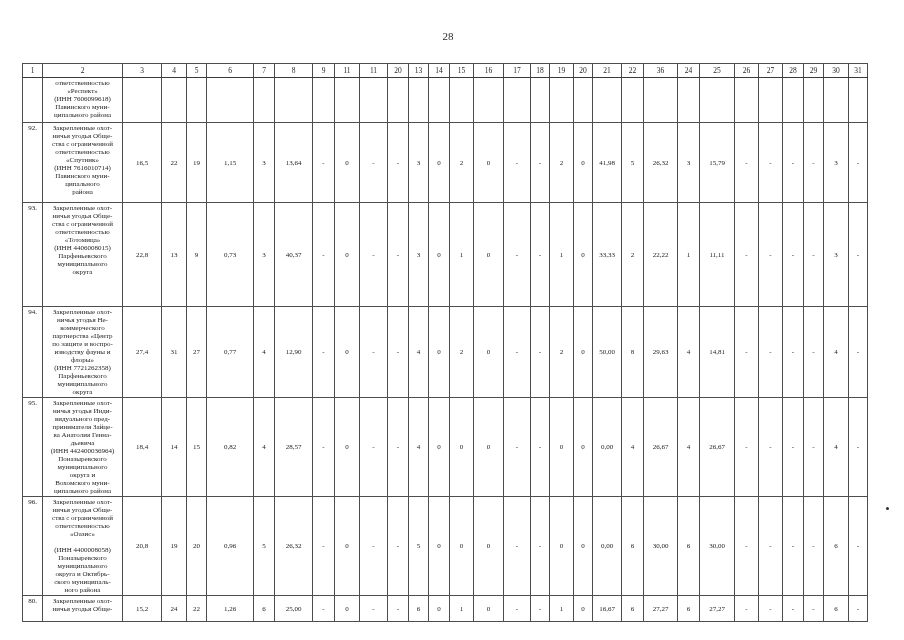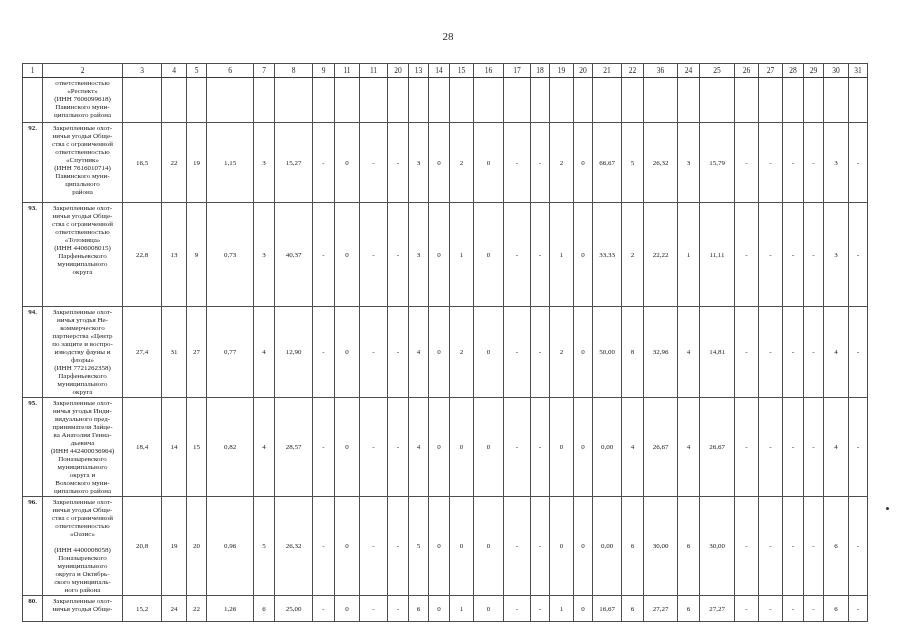--- a/index.html
+++ b/index.html
@@ -24,21 +24,21 @@
     padding:1px 0;
     overflow:hidden;
     text-align:center;
     color:#1e1e1e;
   }
   table.doc th{
     font-size:7.5px;height:11px;font-weight:normal;
     border-bottom:1px solid #3a3a3a;
   }
   table.doc{border:1.5px solid #3a3a3a;}
-  td.num{vertical-align:top;text-align:center;padding-top:1px;font-weight:bold;}
+  td.num{vertical-align:top;text-align:center;padding-top:1px;}
   td.name{
     vertical-align:top;text-align:center;
     white-space:pre-line;
     padding:1px 1px;
   }
   td.val{vertical-align:middle;}
   
   tbody tr:nth-child(1){height:45px;}
   tbody tr:nth-child(2){height:80px;}
   tbody tr:nth-child(3){height:104px;}
@@ -172,34 +172,34 @@
 «Спутник»
 (ИНН 7616010714)
 Павинского муни-
 ципального
 района</td>
         <td class="val">16,5</td>
         <td class="val">22</td>
         <td class="val">19</td>
         <td class="val">1,15</td>
         <td class="val">3</td>
-        <td class="val">15,27</td>
+        <td class="val">13,64</td>
         <td class="val">-</td>
         <td class="val">0</td>
         <td class="val">-</td>
         <td class="val">-</td>
         <td class="val">3</td>
         <td class="val">0</td>
         <td class="val">2</td>
         <td class="val">0</td>
         <td class="val">-</td>
         <td class="val">-</td>
         <td class="val">2</td>
         <td class="val">0</td>
-        <td class="val">66,67</td>
+        <td class="val">41,98</td>
         <td class="val">5</td>
         <td class="val">26,32</td>
         <td class="val">3</td>
         <td class="val">15,79</td>
         <td class="val">-</td>
         <td class="val">-</td>
         <td class="val">-</td>
         <td class="val">-</td>
         <td class="val">3</td>
         <td class="val">-</td>
@@ -271,21 +271,21 @@
         <td class="val">4</td>
         <td class="val">0</td>
         <td class="val">2</td>
         <td class="val">0</td>
         <td class="val">-</td>
         <td class="val">-</td>
         <td class="val">2</td>
         <td class="val">0</td>
         <td class="val">50,00</td>
         <td class="val">8</td>
-        <td class="val">32,96</td>
+        <td class="val">29,63</td>
         <td class="val">4</td>
         <td class="val">14,81</td>
         <td class="val">-</td>
         <td class="val">-</td>
         <td class="val">-</td>
         <td class="val">-</td>
         <td class="val">4</td>
         <td class="val">-</td>
       </tr>
       <tr>

